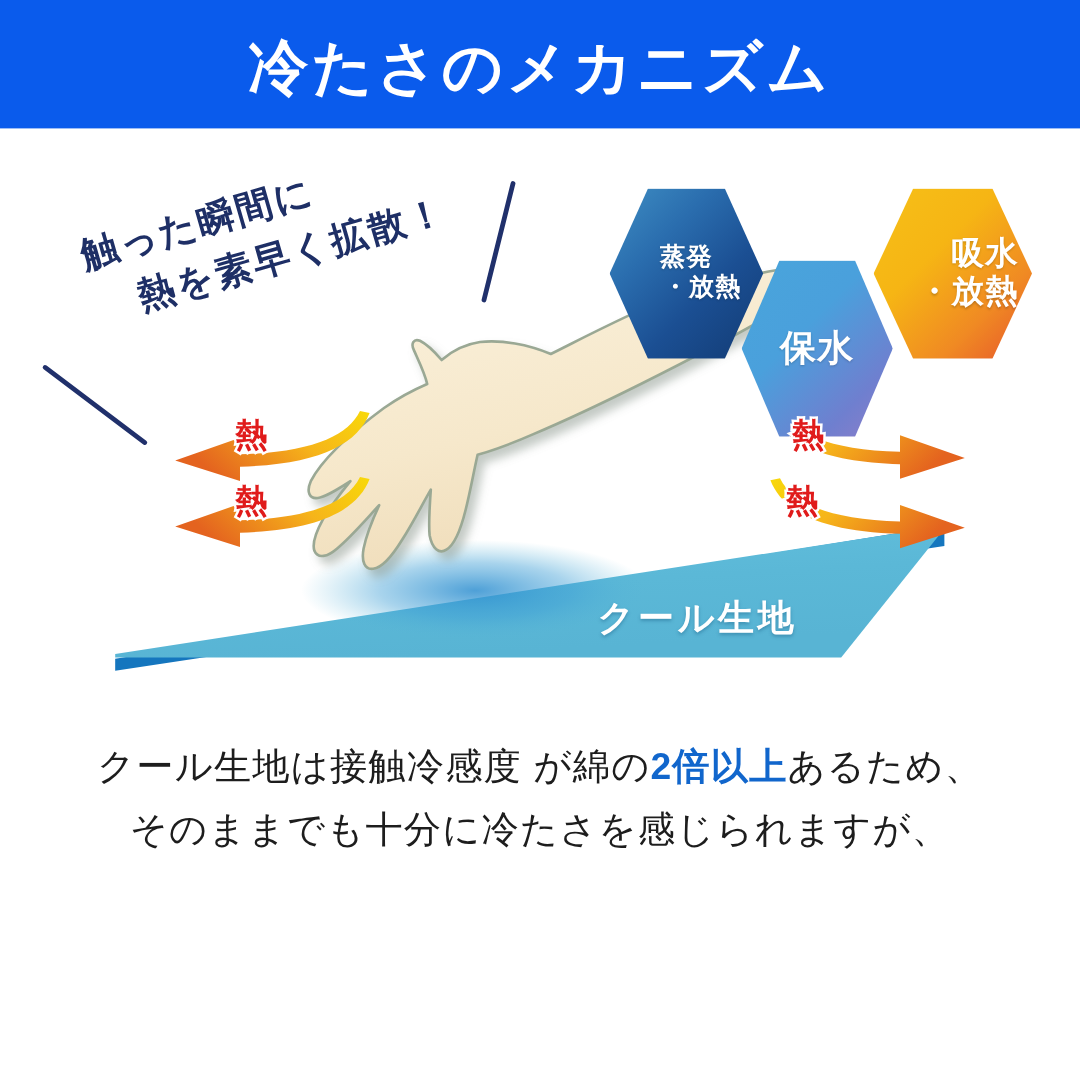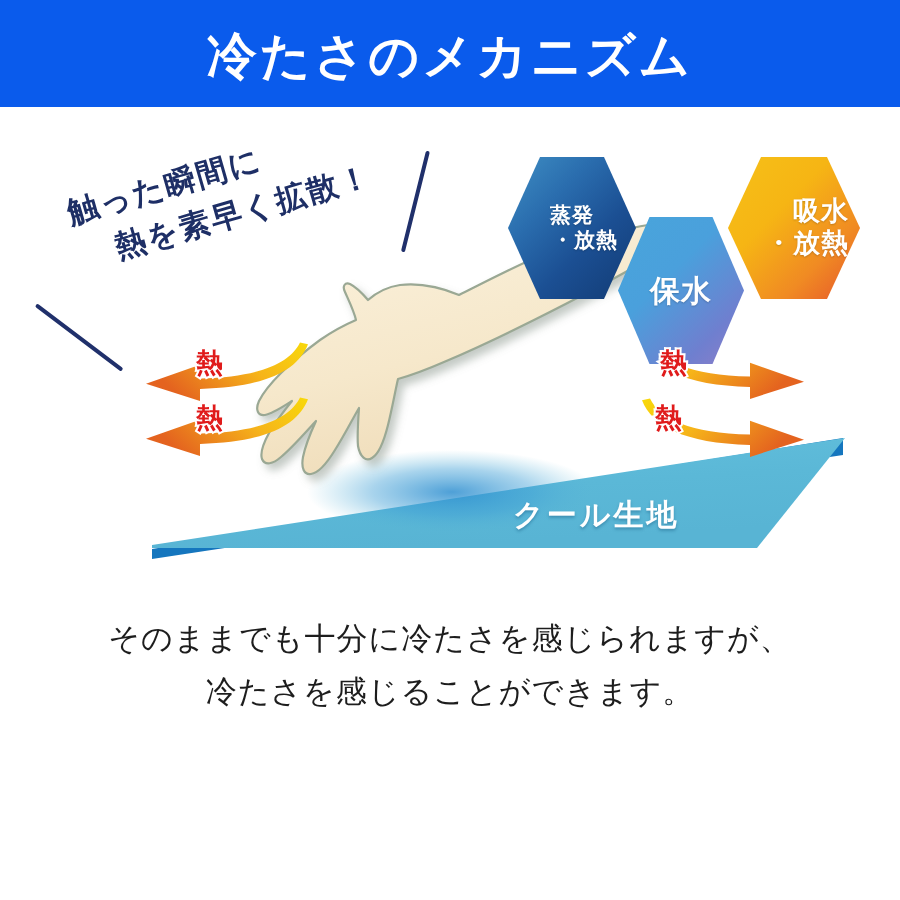--- a/index.html
+++ b/index.html
@@ -93,21 +93,21 @@
   .arrow-l1{left:140px;top:240px;}
   .arrow-l2{left:140px;top:295px;}
   .arrow-r1{left:640px;top:238px;}
   .arrow-r2{left:640px;top:296px;}
   .lbl-l1{left:196px;top:243px;}
   .lbl-l2{left:196px;top:298px;}
   .lbl-r1{left:660px;top:243px;}
   .lbl-r2{left:655px;top:298px;}
 
   
-  .mat-wrap{position:absolute;left:16px;top:0;width:836px;height:500px;padding-left:41px;}
+  .mat-wrap{position:absolute;left:1px;top:0;width:836px;height:500px;}
   .mat-wrap svg{display:block;}
   .mat-label{
     position:absolute;left:497px;top:388px;
     color:#ffffff;font-weight:700;font-size:30px;letter-spacing:3px;
     text-shadow:0 2px 3px rgba(10,70,110,.35);
     white-space:nowrap;
   }
 
   
   .hand{position:absolute;left:0;top:0;width:900px;height:500px;}
@@ -289,17 +289,17 @@
           </linearGradient>
         </defs>
         <path d="M10,4 C20,28 50,44 110,46 L110,30 L164,52 L110,72 L110,58 C44,56 12,36 2,6 Z" fill="url(#heatR2)" transform="translate(0,-8) scale(1,0.86)"></path>
       </svg>
     </div>
     <div class="heat-label lbl-r2">熱</div>
 
   </div>
 
   <div class="copy">
+    <span class="line"><span>クール生地は接触冷感度 が綿の</span><span class="hl">2倍以上</span><span>あるため、</span></span>
     <span class="line">そのままでも十分に冷たさを感じられますが、</span>
-    <span class="line">冷たさを感じることができます。</span>
   </div>
 
 </div>
 
 </body></html>

